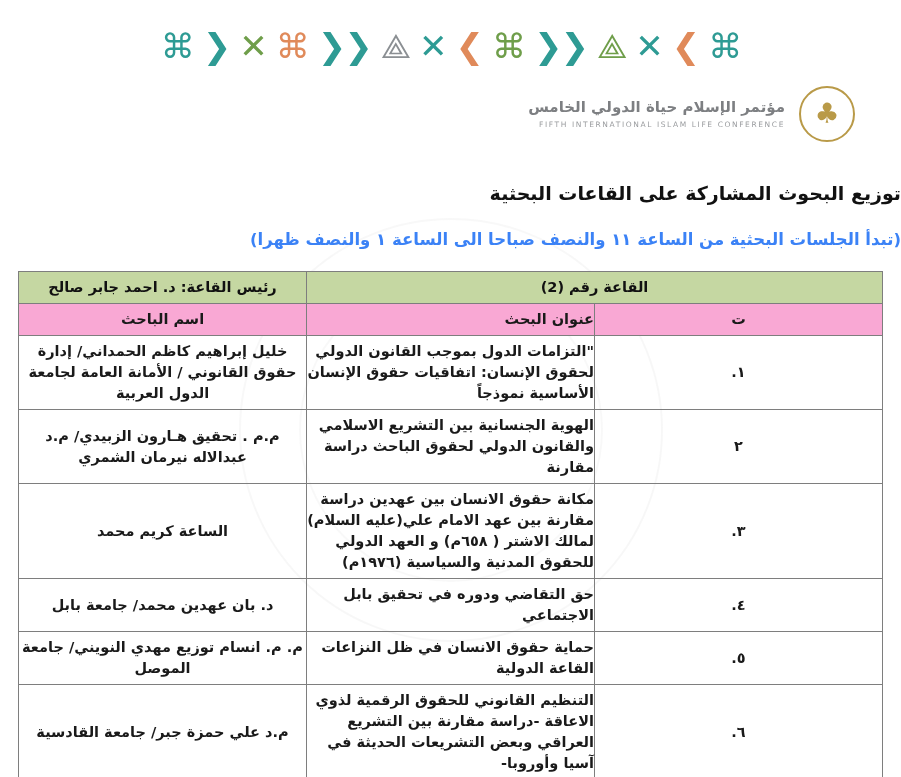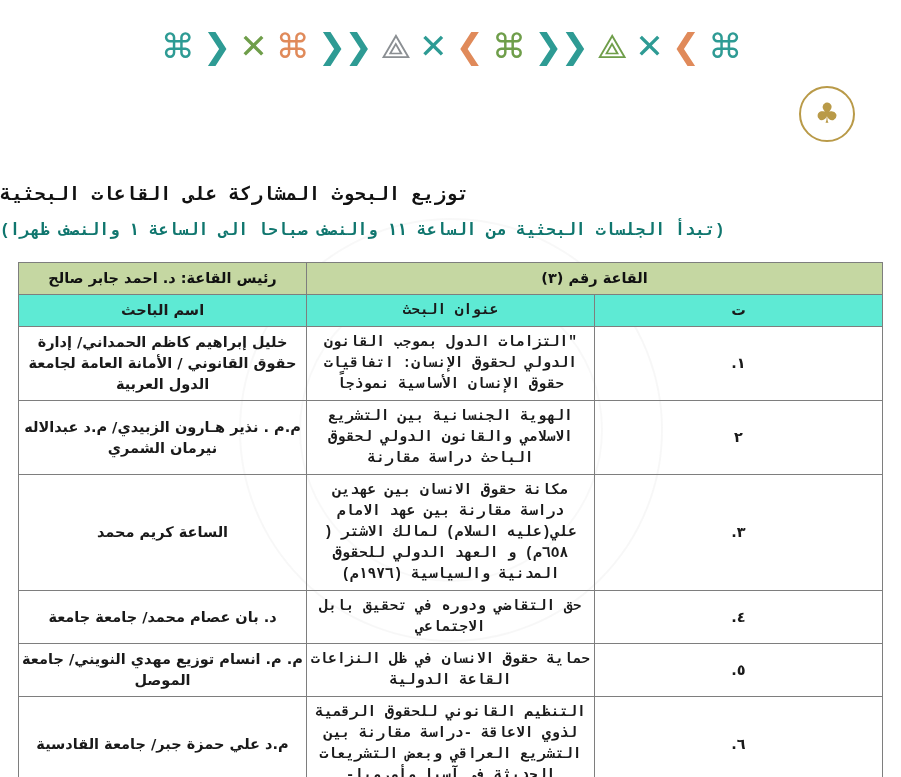--- a/index.html
+++ b/index.html
@@ -107,36 +107,35 @@
     transform: translate(-50%, -50%);
     width: 300px;
     height: 300px;
     border-radius: 50%;
     border: 2px solid #f4f4f4;
   }
 
   
   .titles {
     margin-top: 38px;
-    text-align: left;
+    text-align: right;
     position: relative;
     z-index: 2;
-    font-family: Liberation Mono, monospace;
   }
   .doc-title {
     font-size: 19px;
     font-weight: bold;
     color: #111;
     letter-spacing: 0;
   }
   .doc-subtitle {
     font-size: 16.5px;
     font-weight: bold;
-    color: #0f766e;
-    margin-top: 14px;
+    color: #3b82f6;
+    margin-top: 26px;
   }
 
   
   .table-wrap {
     position: relative;
     z-index: 2;
     margin: 22px 18px 0 18px;
   }
   table.schedule {
     width: 100%;
@@ -156,32 +155,31 @@
     color: #111;
     font-weight: bold;
     font-size: 16px;
     text-align: center;
     padding: 8px 6px;
   }
   .hdr-sub td {
     text-align: center;
     font-weight: bold;
     font-size: 14.5px;
-    background: #5eead4;
+    background: #f9a8d4;
   }
   td.col-idx {
     width: 36px;
     text-align: center;
     font-weight: bold;
   }
   td.col-title {
     width: 420px;
-    text-align: center;
-    font-weight: bold;
-    font-family: Liberation Mono, monospace;
+    text-align: right;
+    font-weight: bold;
   }
   td.col-researcher {
     text-align: center;
     font-weight: bold;
   }
   .hdr-sub td.col-idx { width: 36px; }
   .hdr-sub td.col-title { width: 420px; }
 </style>
 </head>
 <body>
@@ -200,62 +198,66 @@
     <span class="motif orange">⌘</span>
     <span class="motif green">✕</span>
     <span class="motif teal">❮</span>
     <span class="motif teal">⌘</span>
   </div>
 
 <div class="logo-row">
   <div class="logo-mark">
     <span class="tree">♣</span>
   </div>
+  <div class="logo-text">
+    <div class="ar">مؤتمر الإسلام حياة الدولي الخامس</div>
+    <div class="en">FIFTH INTERNATIONAL ISLAM LIFE CONFERENCE</div>
+  </div>
 </div>
 
 <div class="watermark"></div>
 
 <div class="titles">
   <div class="doc-title">توزيع البحوث المشاركة على القاعات البحثية</div>
   <div class="doc-subtitle">(تبدأ الجلسات البحثية من الساعة ١١ والنصف صباحا الى الساعة ١ والنصف ظهرا)</div>
 </div>
 
 <div class="table-wrap">
   <table class="schedule">
     <thead>
       <tr class="hdr-main">
-        <th colspan="2">القاعة رقم (٣)</th>
+        <th colspan="2">القاعة رقم (2)</th>
         <th>رئيس القاعة: د. احمد جابر صالح</th>
       </tr>
     </thead>
     <tbody id="table-body">
       <tr class="hdr-sub">
         <td class="col-idx">ت</td>
         <td class="col-title">عنوان البحث</td>
         <td class="col-researcher">اسم الباحث</td>
       </tr>
     <tr>
           <td class="col-idx">١.</td>
           <td class="col-title">"التزامات الدول بموجب القانون الدولي لحقوق الإنسان: اتفاقيات حقوق الإنسان الأساسية نموذجاً</td>
           <td class="col-researcher">خليل إبراهيم كاظم الحمداني/ إدارة حقوق القانوني / الأمانة العامة لجامعة الدول العربية</td>
         </tr>
         <tr>
           <td class="col-idx">٢</td>
           <td class="col-title">الهوية الجنسانية بين التشريع الاسلامي والقانون الدولي لحقوق الباحث دراسة مقارنة</td>
-          <td class="col-researcher">م.م . نذير هـارون الزبيدي/ م.د عبدالاله نيرمان الشمري</td>
+          <td class="col-researcher">م.م . تحقيق هـارون الزبيدي/ م.د عبدالاله نيرمان الشمري</td>
         </tr>
         <tr>
           <td class="col-idx">٣.</td>
           <td class="col-title">مكانة حقوق الانسان بين عهدين دراسة مقارنة بين عهد الامام علي(عليه السلام) لمالك الاشتر ( ٦٥٨م) و العهد الدولي للحقوق المدنية والسياسية (١٩٧٦م)</td>
           <td class="col-researcher">الساعة كريم محمد</td>
         </tr>
         <tr>
           <td class="col-idx">٤.</td>
           <td class="col-title">حق التقاضي ودوره في تحقيق بابل الاجتماعي</td>
-          <td class="col-researcher">د. بان عصام محمد/ جامعة جامعة</td>
+          <td class="col-researcher">د. بان عهدين محمد/ جامعة بابل</td>
         </tr>
         <tr>
           <td class="col-idx">٥.</td>
           <td class="col-title">حماية حقوق الانسان في ظل النزاعات القاعة الدولية</td>
           <td class="col-researcher">م. م. انسام توزيع مهدي النويني/ جامعة الموصل</td>
         </tr>
         <tr>
           <td class="col-idx">٦.</td>
           <td class="col-title">التنظيم القانوني للحقوق الرقمية لذوي الاعاقة -دراسة مقارنة بين التشريع العراقي وبعض التشريعات الحديثة في آسيا وأوروبا-</td>
           <td class="col-researcher">م.د علي حمزة جبر/ جامعة القادسية</td>

